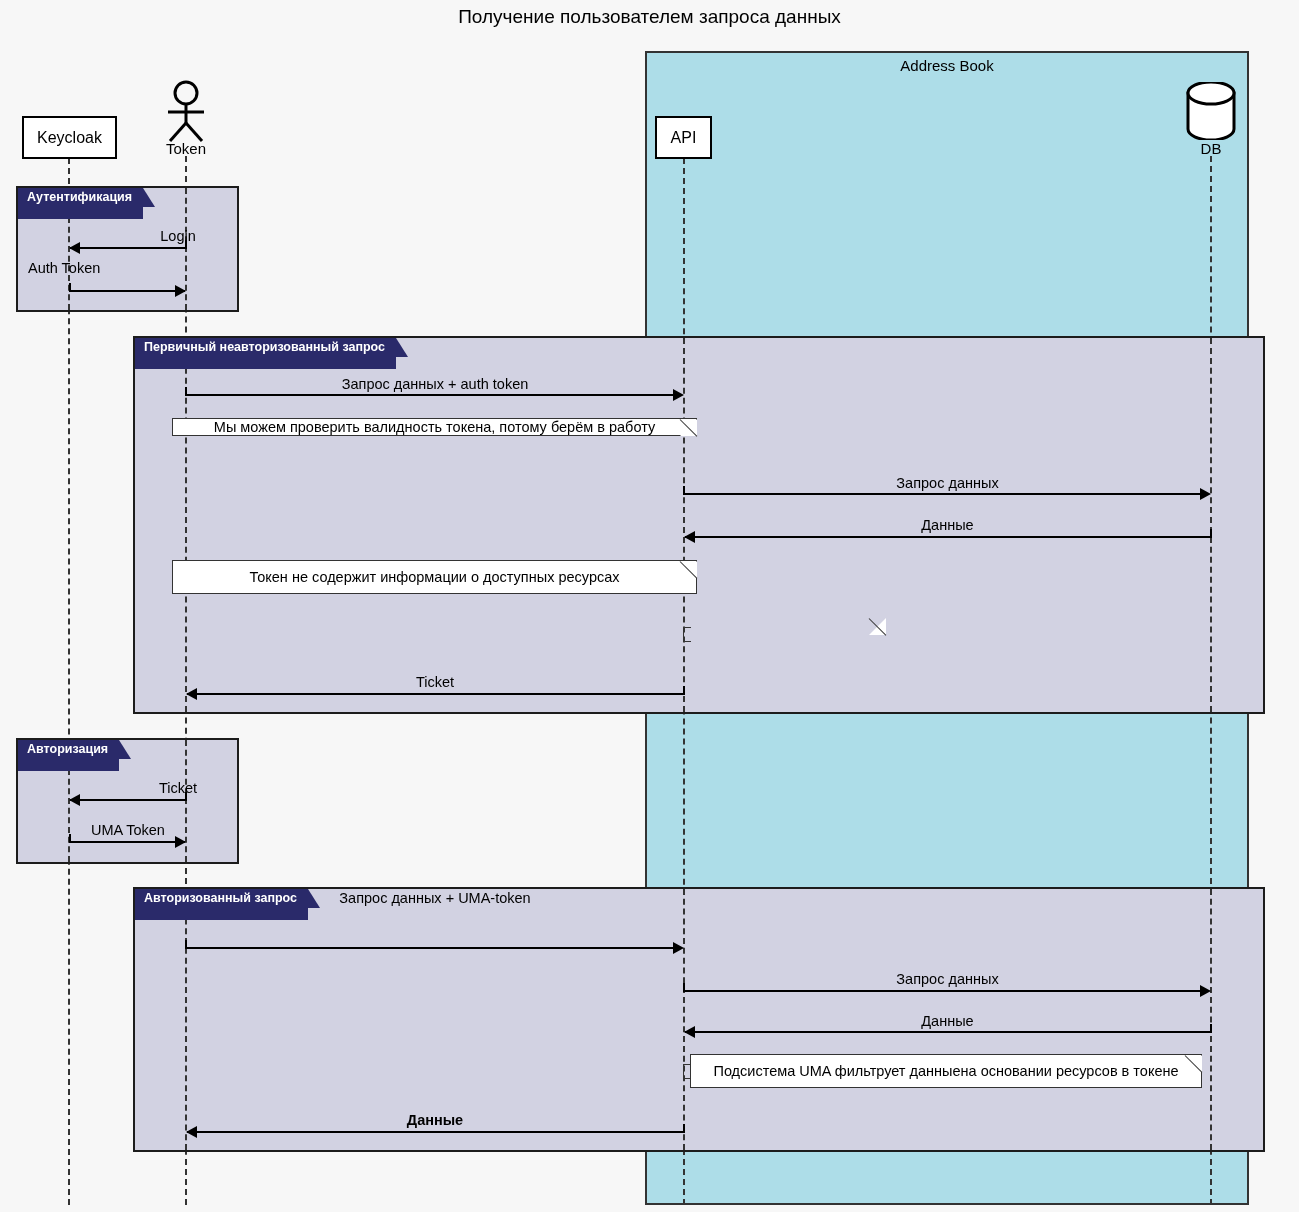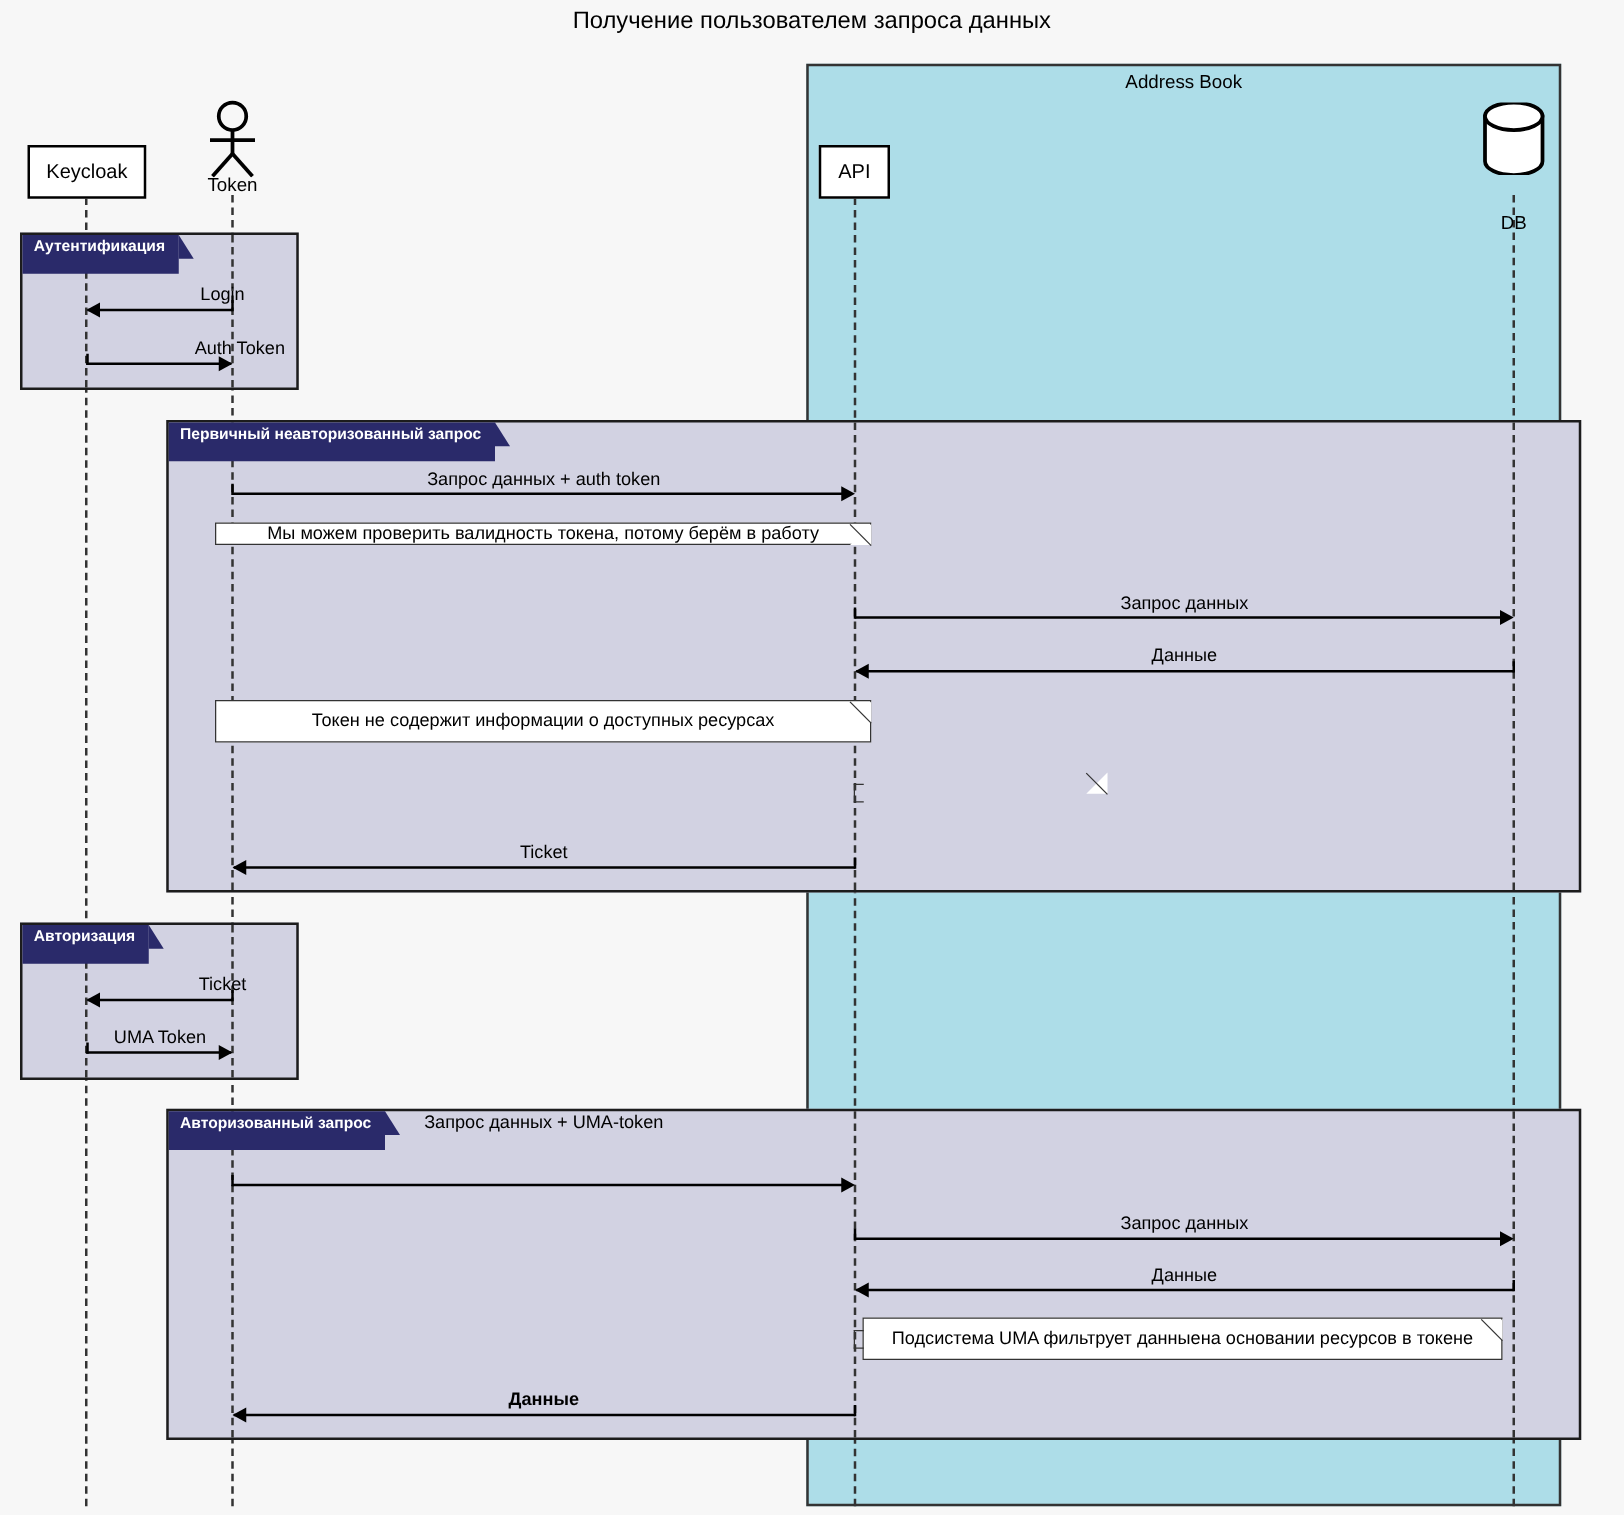--- a/index.html
+++ b/index.html
@@ -66,21 +66,21 @@
   #user-actor { left: 160px; top: 80px; width: 52px; height: 62px; }
   #user-label {
     left: 150px; top: 140px; width: 72px;
     text-align: center; font-size: 15px; color: #000;
   }
 
   
   #db-cylinder { left: 1185px; top: 82px; width: 52px; height: 58px; }
   #db-label {
     left: 1175px; top: 140px; width: 72px;
-    text-align: center; font-size: 15px; color: #000; margin-top: 30px;
+    text-align: center; font-size: 15px; color: #000;
   }
 
   
   .lifeline {
     width: 0;
     border-left: 2px dashed #333;
   }
 
   
   .fragment {
@@ -222,21 +222,21 @@
   <div class="abs fragment" style="left:16px; top:186px; width:223px; height:126px;"></div>
   <div class="abs lifeline" style="left:68px; top:188px; height:122px;"></div>
   <div class="abs lifeline" style="left:185px; top:188px; height:122px;"></div>
   <div class="fragment-label" style="left:18px; top:188px;">Аутентификация</div>
 
   <div class="abs msg-label" style="left:78px; top:228px; width:200px; text-align:center;">Login</div>
   <div class="abs msg-line" style="left:70px; top:247px; width:116px;"></div>
   <div class="abs arrow-head arrow-left" style="left:69px; top:242px;"></div>
   <div class="abs msg-tick" style="left:185px; top:240px;"></div>
 
-  <div class="abs msg-label" style="left:28px; top:271px; width:200px; text-align:right;">Auth Token</div>
+  <div class="abs msg-label" style="left:28px; top:260px; width:200px; text-align:left;">Auth Token</div>
   <div class="abs msg-line" style="left:69px; top:290px; width:116px;"></div>
   <div class="abs arrow-head arrow-right" style="left:175px; top:285px;"></div>
   <div class="abs msg-tick" style="left:69px; top:283px;"></div>
 
   <div class="abs fragment" style="left:133px; top:336px; width:1132px; height:378px;"></div>
   <div class="abs lifeline" style="left:185px; top:338px; height:374px;"></div>
   <div class="abs lifeline" style="left:683px; top:338px; height:374px;"></div>
   <div class="abs lifeline" style="left:1210px; top:338px; height:374px;"></div>
   <div class="fragment-label" style="left:135px; top:338px;">Первичный неавторизованный запрос</div>
 

